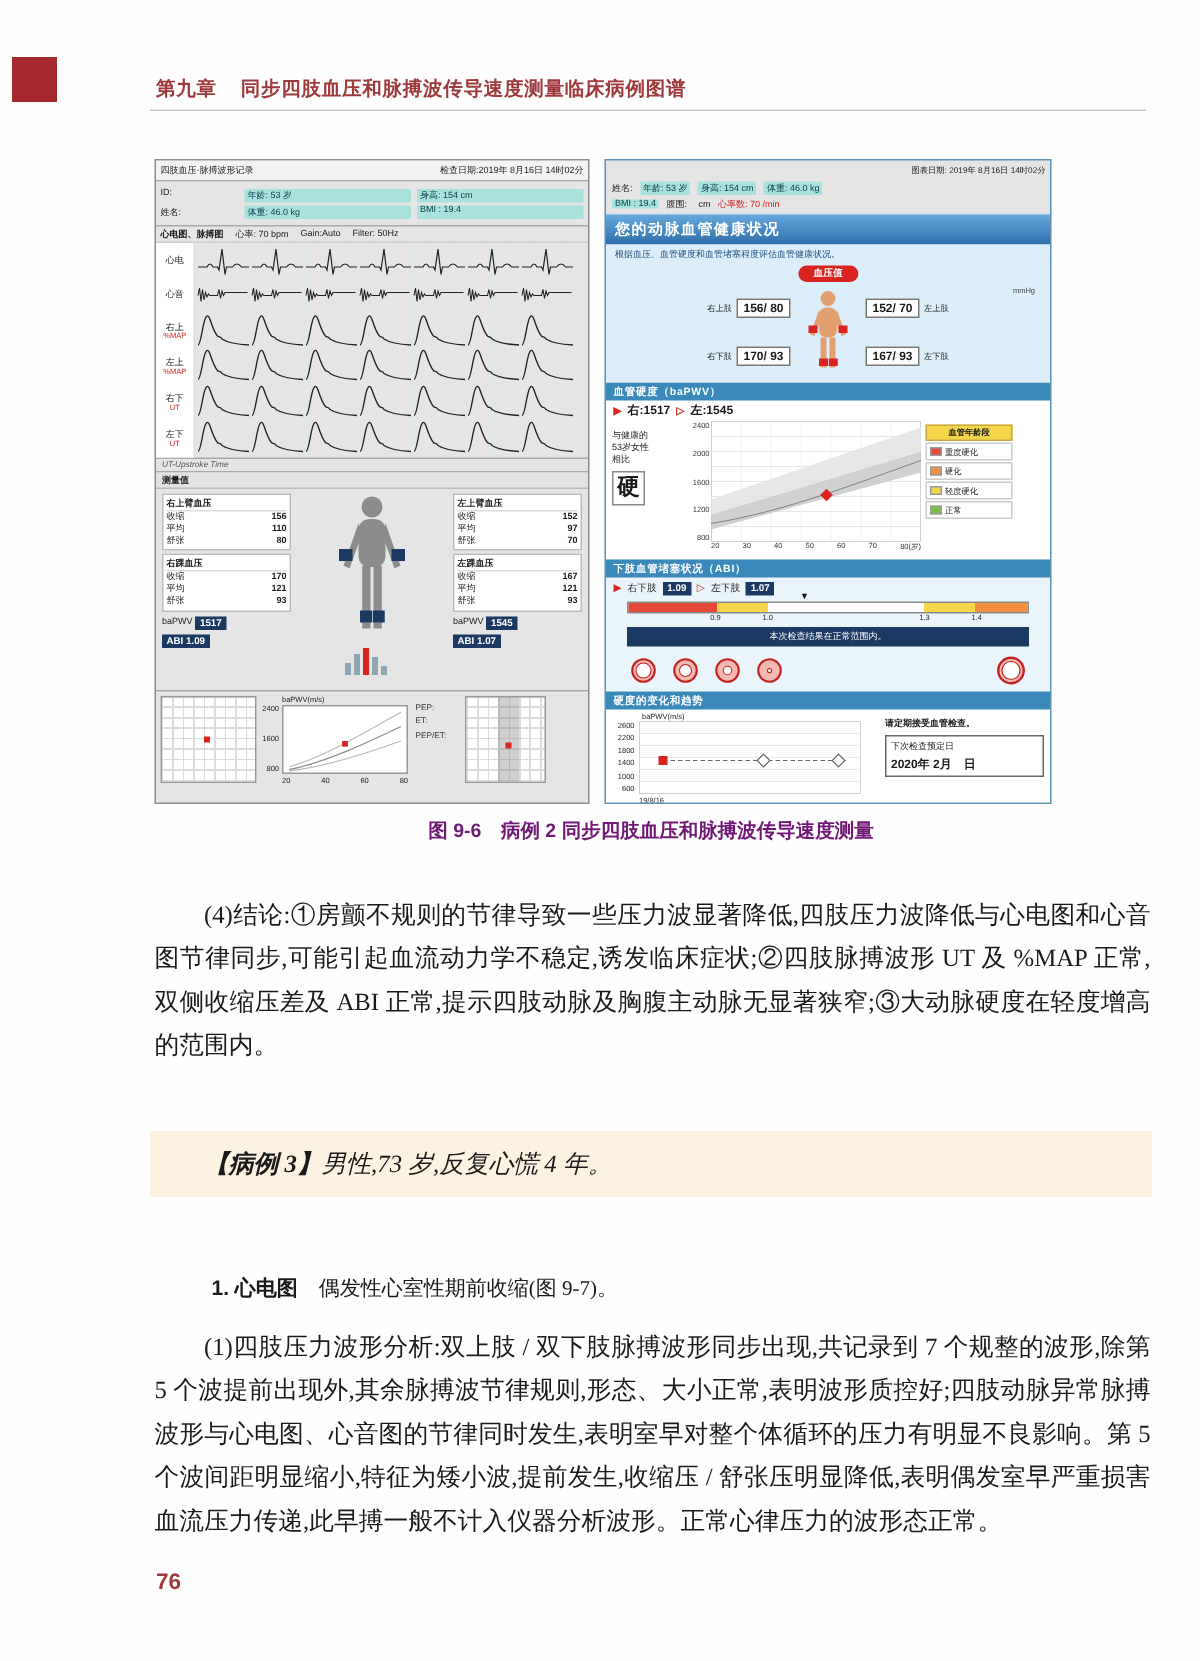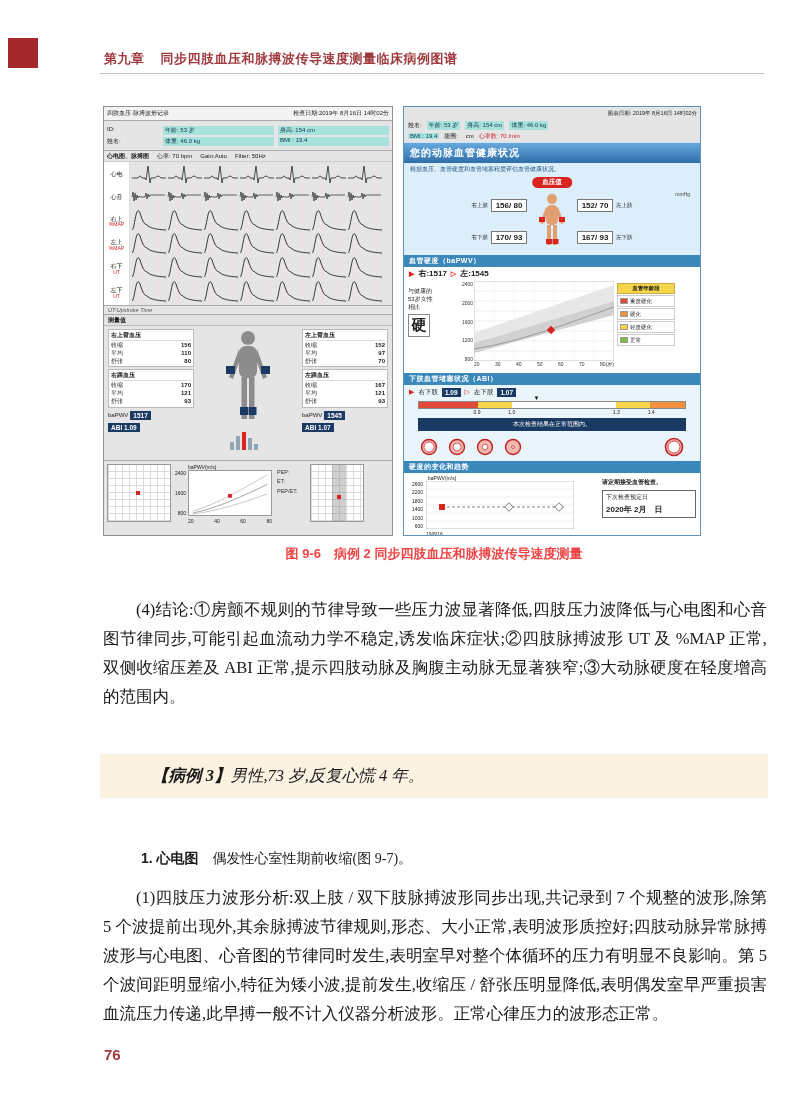--- a/index.html
+++ b/index.html
@@ -11,30 +11,30 @@
   .hdr-square { position:absolute; left:8px; top:38px; width:30px; height:30px; background:#a5282c; }
   .hdr { position:absolute; left:104px; top:50px; font-family:"Liberation Sans",sans-serif;
          font-weight:bold; font-size:13px; color:#9e3a3e; letter-spacing:.5px; white-space:nowrap; }
   .hdr .chap { margin-right:16px; }
   .hdr-rule { position:absolute; left:100px; top:73px; width:664px; height:1px; background:#c6c6c6; }
   .page-num { position:absolute; left:104px; top:1046px; color:#9e3a3e; font-weight:bold; font-size:15px;
               font-family:"Liberation Sans",sans-serif; }
 
   
   .fig-caption { position:absolute; top:545px; left:103px; width:662px; text-align:center;
-                 color:#ef4444; font-family:"Liberation Sans",sans-serif; font-weight:bold; font-size:13px; }
+                 color:#701a75; font-family:"Liberation Sans",sans-serif; font-weight:bold; font-size:13px; }
   .para { position:absolute; left:103px; width:664px; font-size:16.5px; line-height:29px;
           text-align:justify; text-indent:2em; }
   #para4 { top:578px; }
   #para1 { top:866px; }
   .sec-head { position:absolute; left:137px; top:716px; color:#c07c28;
               font-family:"Liberation Sans",sans-serif; font-weight:bold; font-size:17.5px; }
   .case-box { position:absolute; left:100px; top:754px; width:668px; height:44px; background:#fbf2e2;
               display:flex; align-items:center; }
-  .case-inner { padding-left:52px; font-size:16.5px; font-style:italic; }
+  .case-inner { padding-left:36px; font-size:16.5px; font-style:italic; }
   .case-inner b { font-style:italic; }
   .item { position:absolute; left:108px; width:664px; font-size:14px; padding-left:33px;margin-top:38px; }
   #item1 { top:812px; }
   #item2 { top:844px; }
   .item b { font-family:"Liberation Sans",sans-serif; font-weight:bold; }
 
   
   .figure { position:absolute; left:103px; top:106px; width:598px; height:430px; display:flex; gap:10px;
             font-family:"Liberation Sans",sans-serif; }
   .panel { position:relative; background:#e5e5e5; border:1px solid #8f8f8f; overflow:hidden; }
@@ -132,21 +132,21 @@
   .s1 { width:22%; background:#e4493a; } .s2 { width:13%; background:#f5d64a; }
   .s3 { width:39%; background:#fff; }    .s4 { width:13%; background:#f5d64a; }
   .s5 { flex:1; background:#f0913f; }
   .abi-marker { position:absolute; top:-7px; left:43%; font-size:6px; color:#111; }
   .abi-ticks { position:relative; height:7px; margin:0 14px; font-size:5px; }
   .abi-ticks span { position:absolute; transform:translateX(-50%); }
   .abi-note { margin:2px 14px; background:#1b3a63; color:#fff; font-size:6px; text-align:center; padding:2px 0; }
   .abi-donuts { flex:1; display:flex; align-items:center; gap:10px; padding:0 16px; }
   .donut-end { margin-left:auto; }
   .rp-trend { flex:1; display:flex; flex-direction:column; background:#fff; }
-  .trend-row { flex:1; display:flex; padding:2px 4px; gap:16px; }
+  .trend-row { flex:1; display:flex; padding:2px 4px; gap:4px; }
   .trend-chart { position:relative; width:178px; }
   .t-unit { position:absolute; top:0; left:20px; font-size:5px; }
   .t-y { position:absolute; left:0; top:6px; height:48px; display:flex; flex-direction:column;
          justify-content:space-between; font-size:5px; text-align:right; width:15px; }
   .trend-chart svg { position:absolute; left:18px; top:6px; }
   .t-x { position:absolute; left:18px; top:56px; font-size:5px; }
   .trend-info { flex:1; font-size:6px; padding-top:3px; }
   .remind { font-weight:bold; margin-bottom:3px; }
   .next-box { border:1px solid #666; padding:2px 3px; background:#fff; }
   .next-date { font-size:8px; font-weight:bold; margin-top:2px; }

